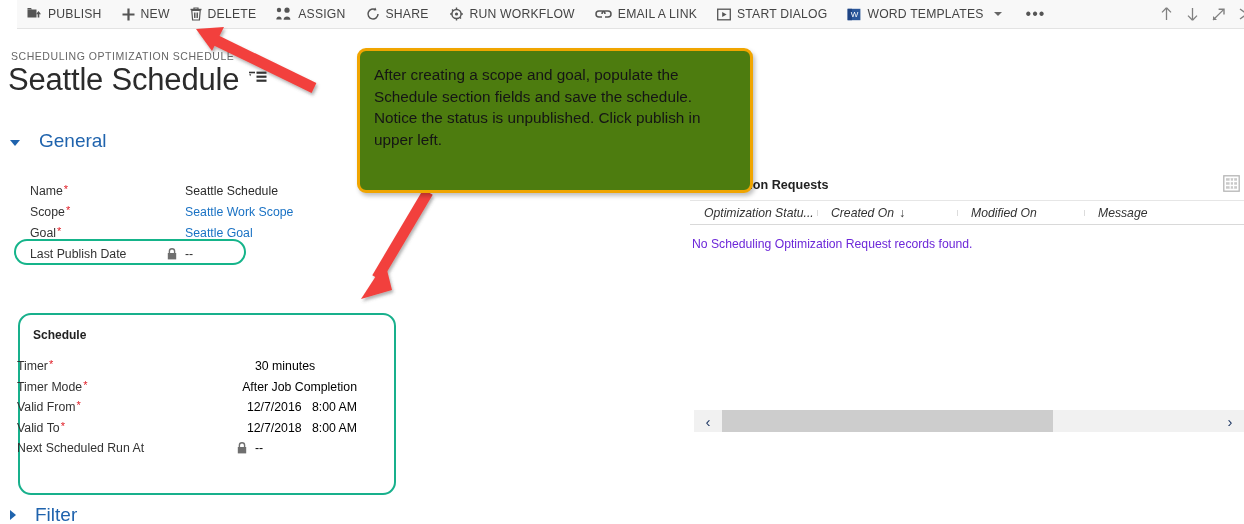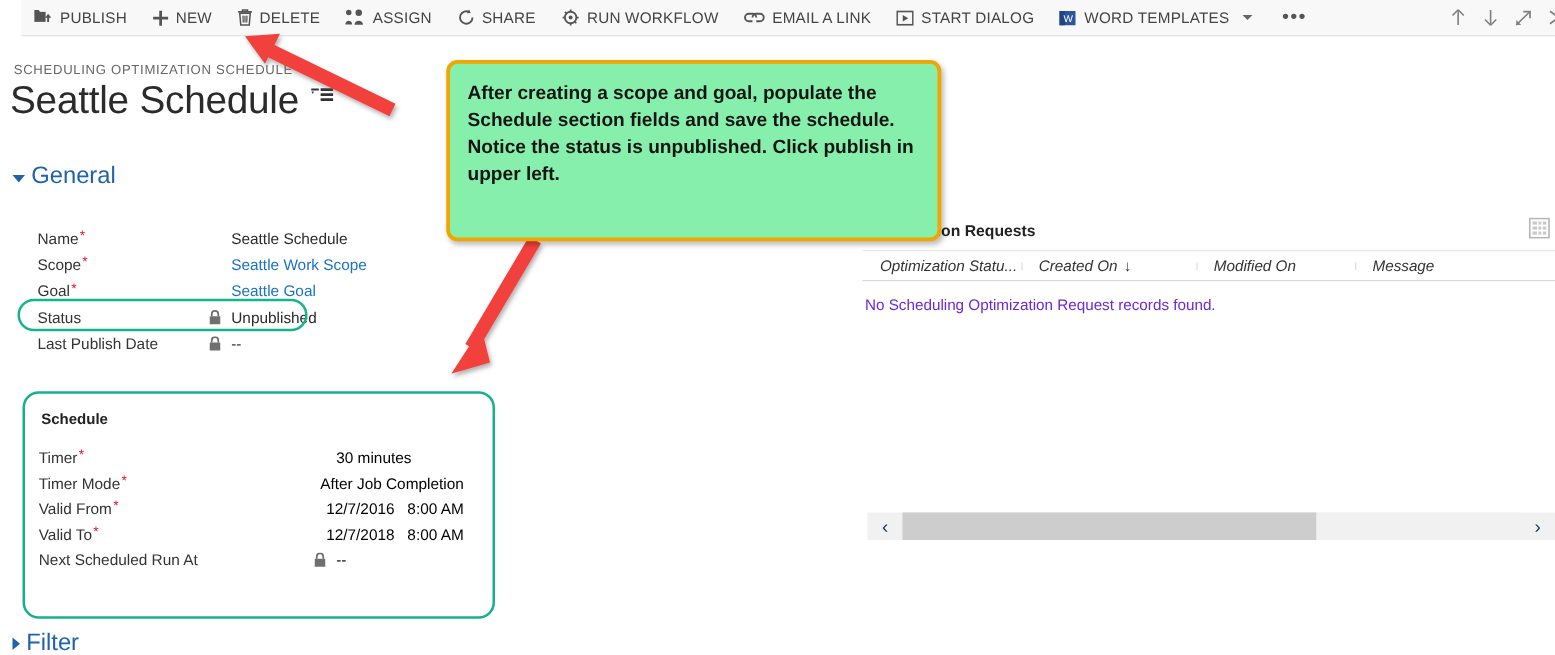--- a/index.html
+++ b/index.html
@@ -47,21 +47,21 @@
     display: flex; align-items: flex-end; gap: 9px;
   }
   .page-title .ttl {
     font-size: 31px; font-weight: 300; color: #2b2b2b;
     line-height: 1.12; letter-spacing: -.2px;
   }
   .title-menu-icon { margin-bottom: 9px; cursor: pointer; }
 
   
   .sect-head {
-    position: absolute; display: flex; align-items: center; gap: 5px;
+    position: absolute; display: flex; align-items: center; gap: 19px;
     color: #1f63ad; font-size: 19px; font-weight: 400; cursor: pointer; justify-content: center;
   }
   .tri-down { width: 0; height: 0; border-left: 5px solid transparent; border-right: 5px solid transparent; border-top: 6px solid #1f63ad; margin-top: 4px; }
   .tri-right { width: 0; height: 0; border-top: 5px solid transparent; border-bottom: 5px solid transparent; border-left: 6px solid #1f63ad; }
   #sec-general { left: 10px; top: 130px; }
   #sec-filter  { left: 10px; top: 504px; }
 
   
   .gen-fields { position: absolute; left: 30px; top: 180px; width: 300px; }
   .frow { display: flex; align-items: center; height: 21px; font-size: 12.3px; }
@@ -76,21 +76,21 @@
     position: absolute; left: 14px; top: 239px; width: 232px; height: 26px;
     border: 2.4px solid #15b48a; border-radius: 14px; pointer-events: none;
   }
 
   
   .sched-box {
     position: absolute; left: 18px; top: 313px; width: 378px; height: 182px;
     border: 2.8px solid #18b08c; border-radius: 13px; background: #fff;
   }
   .sched-title { position: absolute; left: 33px; top: 328px; font-size: 12px; font-weight: bold; color: #222; }
-  .sched-fields { position: absolute; left: 31px; top: 356px; width: 340px; }
+  .sched-fields { position: absolute; left: 17px; top: 356px; width: 340px; }
   .srow { display: flex; align-items: center; height: 20.5px; font-size: 12.3px; }
   .srow .slabel { width: 220px; color: #333; display: flex; align-items: flex-start; }
   .srow .sval { color: #000000; white-space: pre; }
 
   
   .grid-panel { position: absolute; left: 690px; top: 170px; width: 554px; }
   .grid-head { display: flex; align-items: center; height: 30px; padding-left: 2px; }
   .grid-head .gtitle { font-size: 12.6px; font-weight: bold; color: #222; }
   .grid-head .gicon { margin-left: auto; margin-right: 4px; cursor: pointer; }
   .grid-cols {
@@ -109,24 +109,23 @@
     position: absolute; left: 694px; top: 410px; width: 550px; height: 22px;
     background: #f1f1f1; display: flex; align-items: center;
   }
   .hscroll .arw { width: 28px; text-align: center; color: #1f3864; font-size: 15px; cursor: pointer; line-height: 1; }
   .hscroll .track { flex: 1; height: 22px; position: relative; background: #f1f1f1; }
   .hscroll .thumb { position: absolute; left: 0; top: 0; width: 67%; height: 22px; background: #cdcdcd; cursor: pointer; }
 
   
   .callout {
     position: absolute; left: 357px; top: 48px; width: 396px; height: 145px;
-    background: #86efac; border: 3.4px solid #f0a500; border-radius: 9px;
+    background: #4d7c0f; border: 3.4px solid #f0a500; border-radius: 9px;
     box-shadow: 2px 3px 4px rgba(0,0,0,.25);
     padding: 13px 14px 0 14px;
-    font-weight: bold;
   }
   .callout .ctext {
     font-size: 15.3px; color: #151515; line-height: 1.42;
     font-family: "Liberation Sans", sans-serif; white-space: pre-line;
   }
 
   
   .arrow-svg { position: absolute; pointer-events: none; }
   #arrow1 { left: 176px; top: 24px; }
   #arrow2 { left: 340px; top: 186px; }
@@ -306,32 +305,20 @@
 
     <div class="frow">
       <span class="flabel">
         <span>Goal</span>
           <span class="req">*</span>
       </span>
       <span class="lockwrap"></span>
       <span class="fval link">Seattle Goal</span>
     </div>
 
-    <div class="frow">
-      <span class="flabel">
-        <span>Status</span>
-      </span>
-      <span class="lockwrap">
-        <svg width="10" height="12" viewBox="0 0 10 12">
-            <path d="M2.4 5 L2.4 3.3 A2.6 2.6 0 0 1 7.6 3.3 L7.6 5" stroke="#6f6f6f" stroke-width="1.4" fill="none"></path>
-            <rect x="0.8" y="5" width="8.4" height="6.4" fill="#6f6f6f"></rect>
-          </svg>
-      </span>
-      <span class="fval">Unpublished</span>
-    </div>
 
     <div class="frow">
       <span class="flabel">
         <span>Last Publish Date</span>
       </span>
       <span class="lockwrap">
         <svg width="10" height="12" viewBox="0 0 10 12">
             <path d="M2.4 5 L2.4 3.3 A2.6 2.6 0 0 1 7.6 3.3 L7.6 5" stroke="#6f6f6f" stroke-width="1.4" fill="none"></path>
             <rect x="0.8" y="5" width="8.4" height="6.4" fill="#6f6f6f"></rect>
           </svg>

